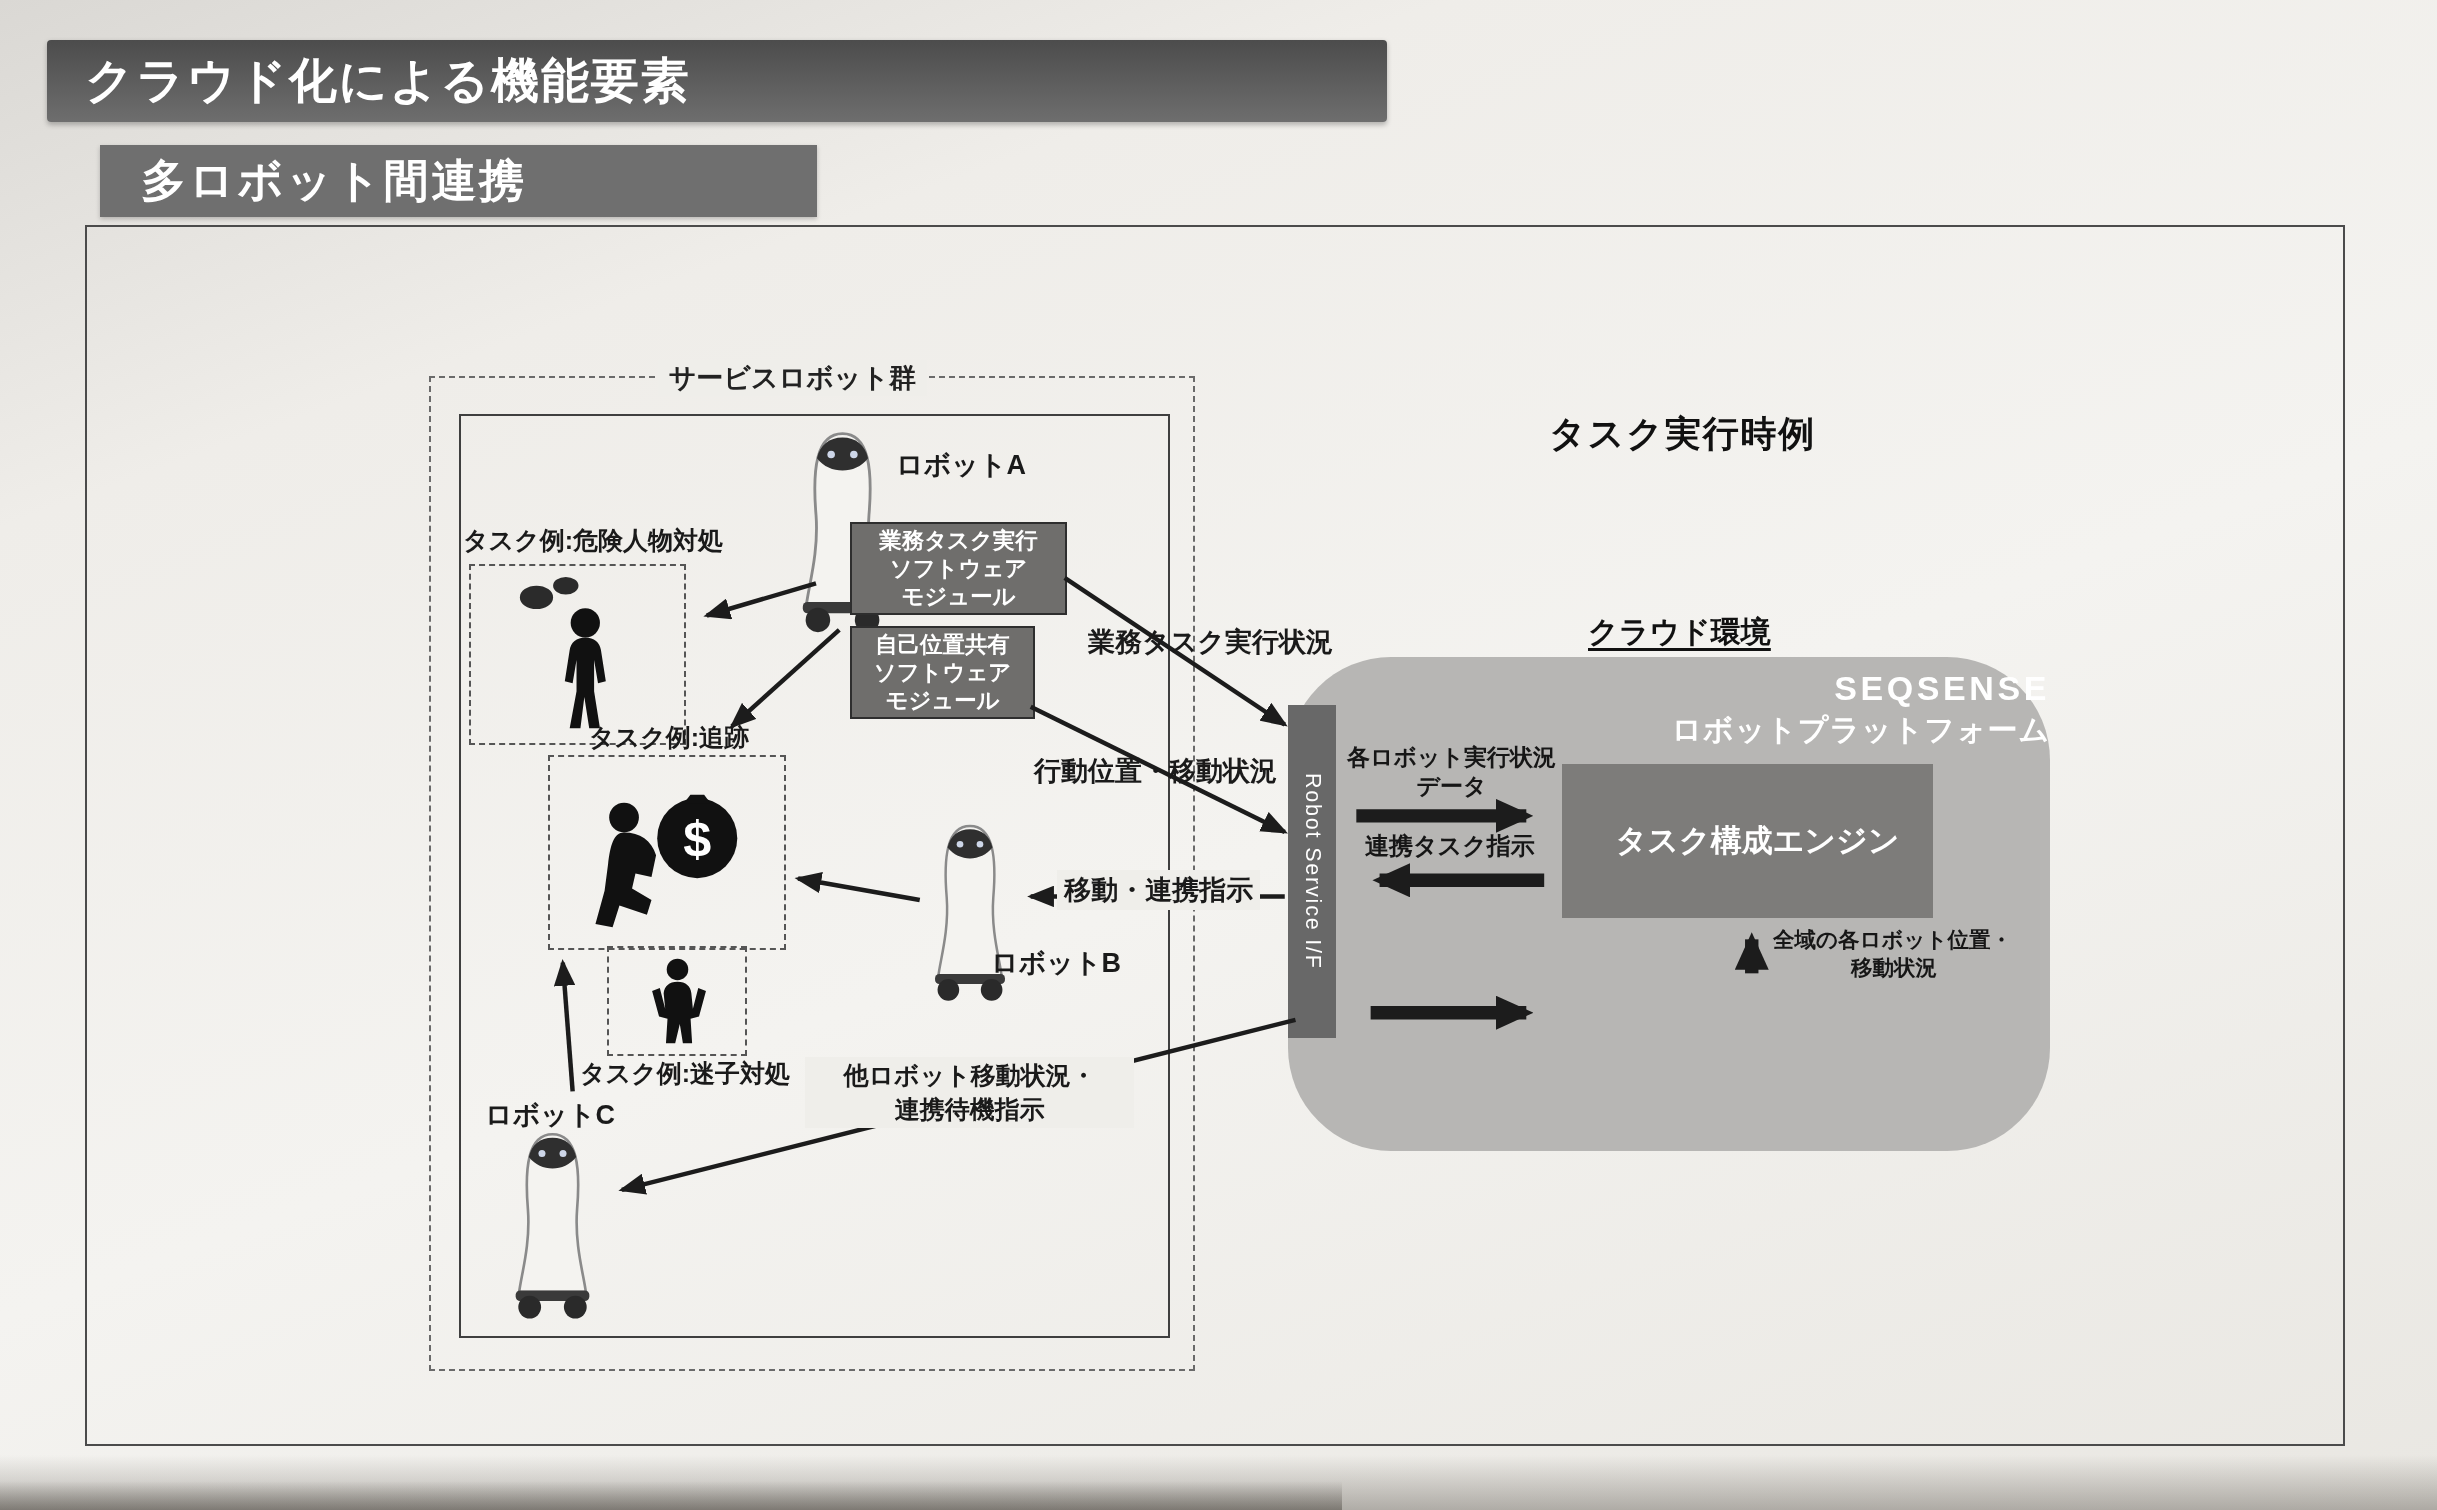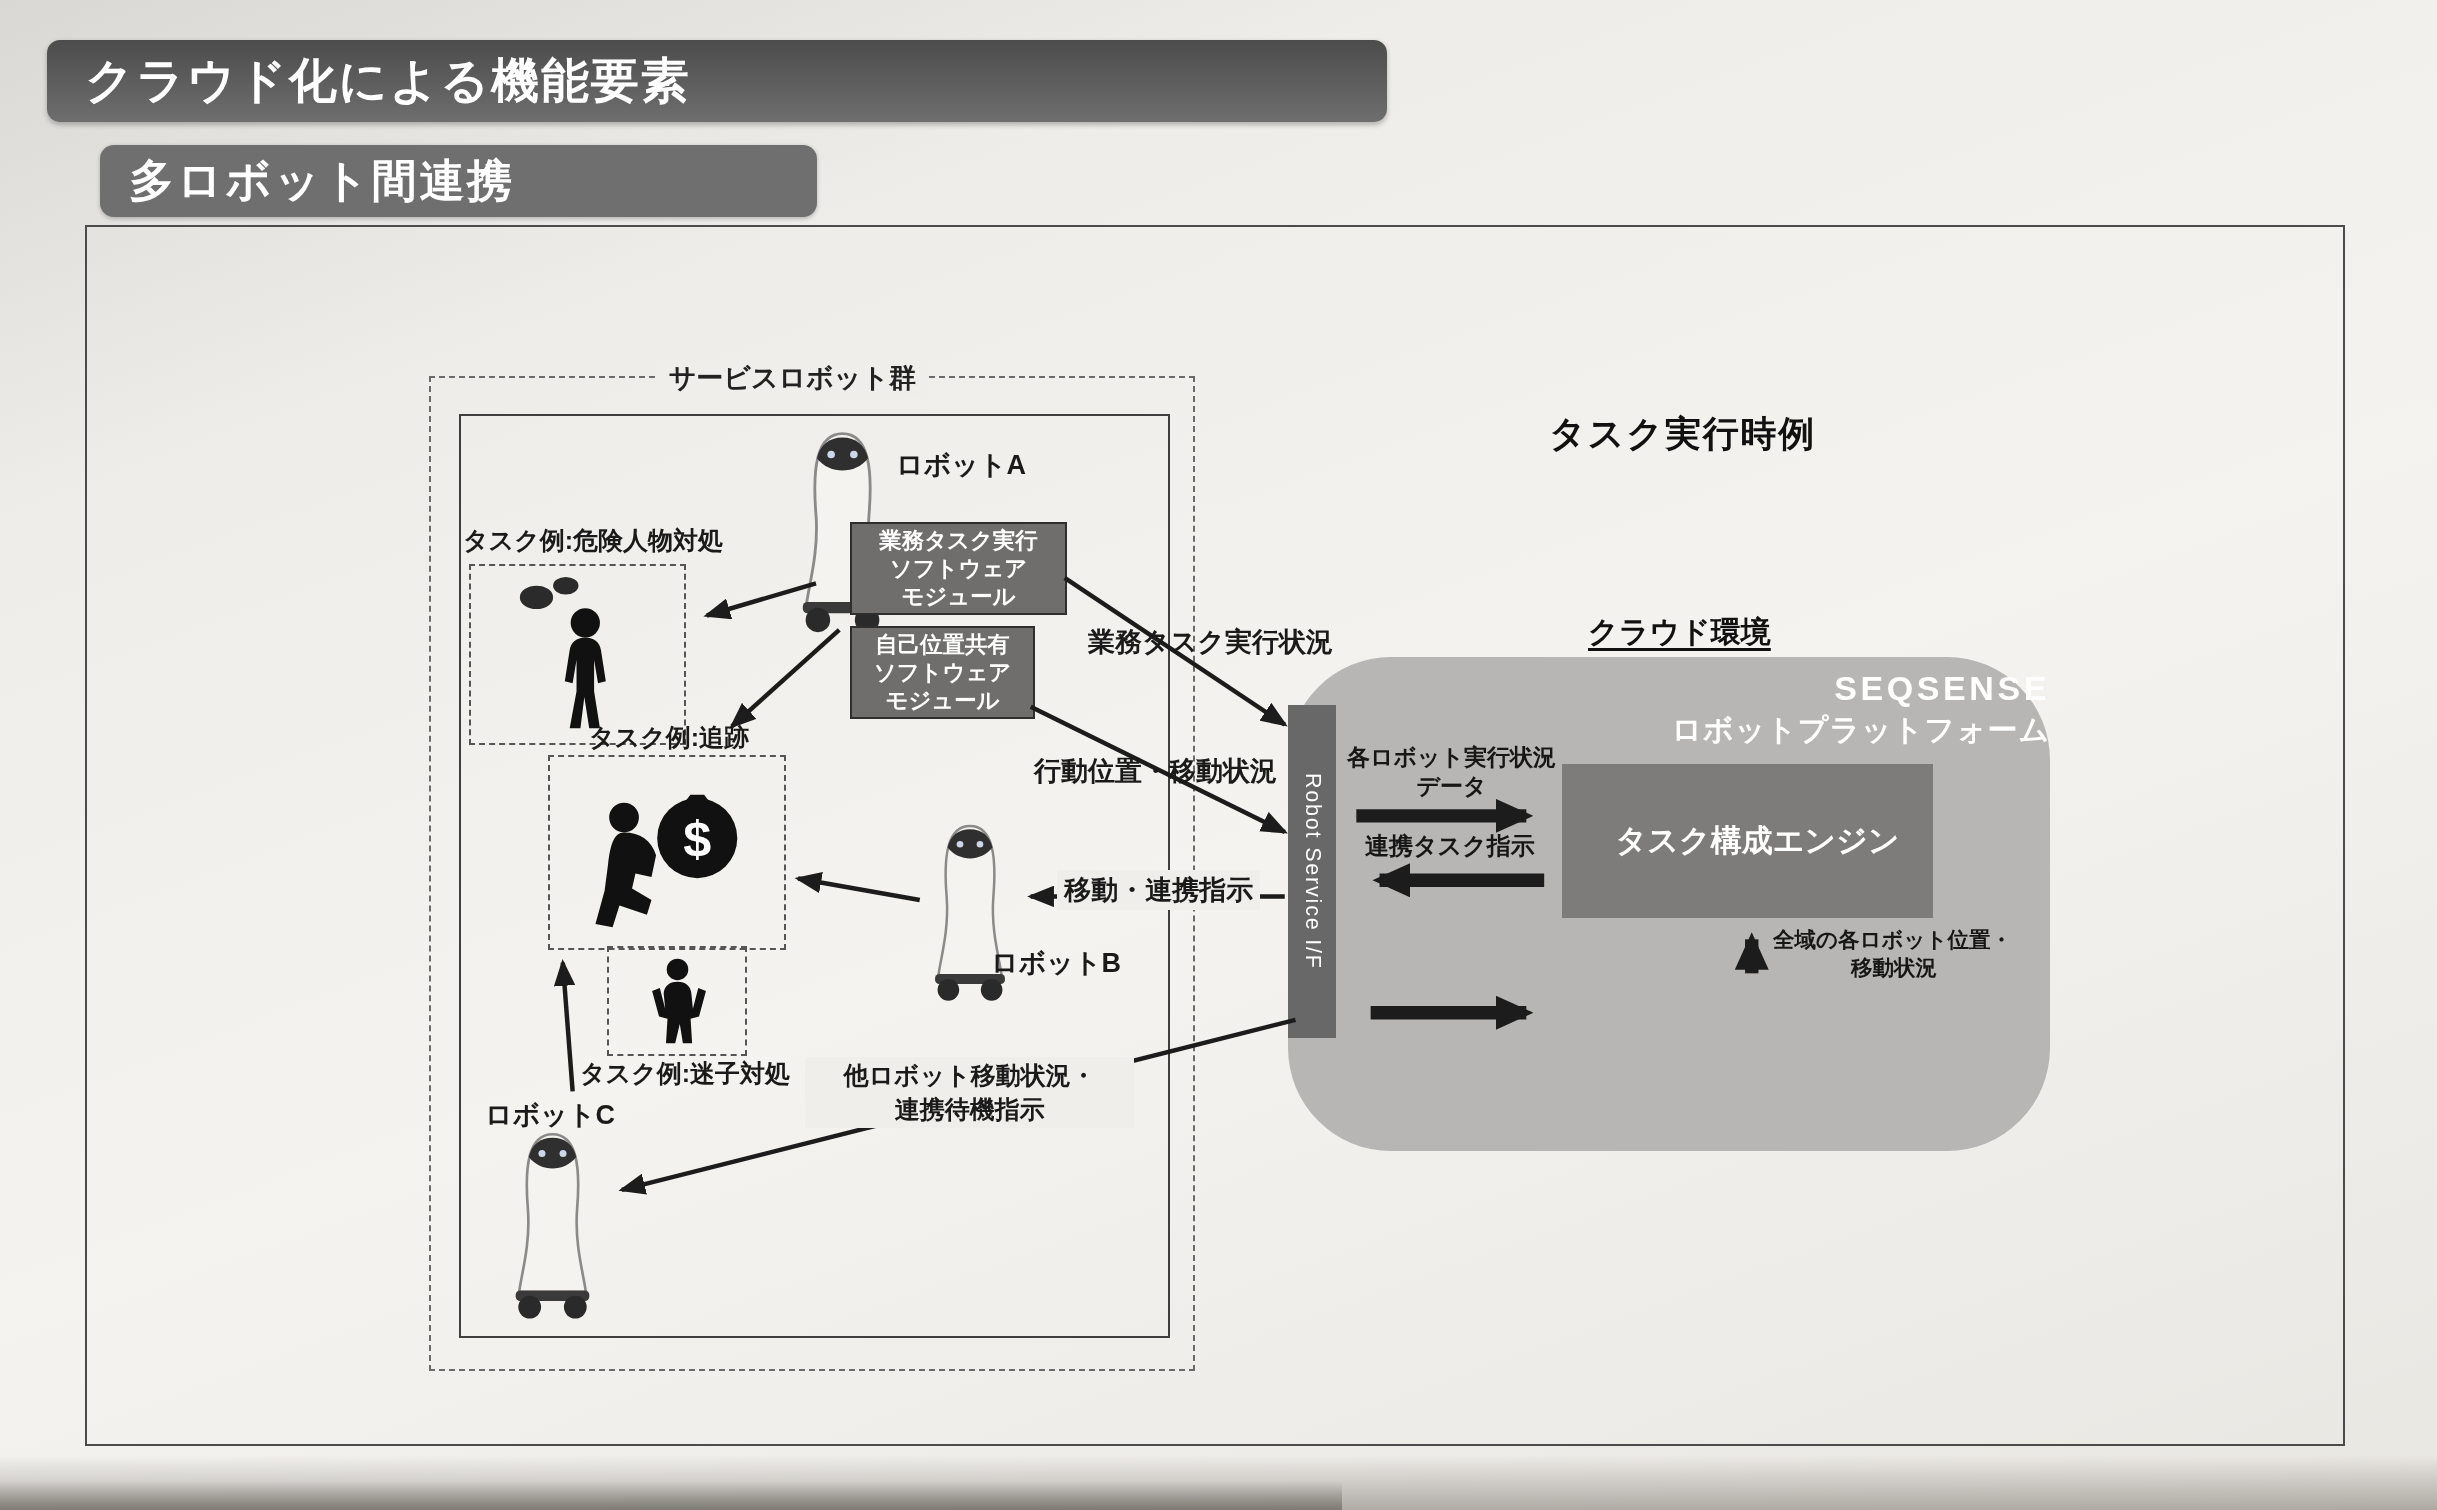--- a/index.html
+++ b/index.html
@@ -13,28 +13,27 @@
     overflow:hidden;
     background:linear-gradient(160deg,#dad8d4 0%,#efede9 22%,#f4f3f0 55%,#e9e7e2 100%);
   }
   .abs{position:absolute;}
 
   
   .title-banner{
     left:47px;top:40px;width:1340px;height:82px;
     background:linear-gradient(180deg,#4c4c4c,#6e6e6e);
     display:flex;align-items:center;padding-left:38px;box-sizing:border-box;
-    border-radius:13px;box-shadow:0 2.7px 5.4px rgba(0,0,0,.25);
+    border-radius:4px;box-shadow:0 2.7px 5.4px rgba(0,0,0,.25);
   }
   .title-banner span{color:#ffffff;font-size:48px;font-weight:bold;letter-spacing:1.8px;}
   .sub-banner{
     left:100px;top:145px;width:717px;height:72px;
-    background:#6f6f6f;display:flex;align-items:center;padding-left:29px;box-sizing:border-box;
+    background:#6f6f6f;display:flex;align-items:center;padding-left:41px;box-sizing:border-box;
     box-shadow:0 1.8px 4.5px rgba(0,0,0,.22);
-    border-radius:14px;
   }
   .sub-banner span{color:#ffffff;font-size:45px;font-weight:bold;letter-spacing:2.7px;}
 
   
   .main-box{left:85px;top:225px;width:2256px;height:1217px;border:2.7px solid #4b4b4b;}
   .group-dashed{left:429px;top:376px;width:762px;height:991px;border:2.7px dashed #6a6a6a;}
   .group-solid{left:459px;top:414px;width:707px;height:920px;border:2.7px solid #3f3f3f;}
   .group-label{
     left:658px;top:360px;font-size:27px;font-weight:600;color:#222;
     background:#efeeea;padding:0 10.7px;z-index:6;

